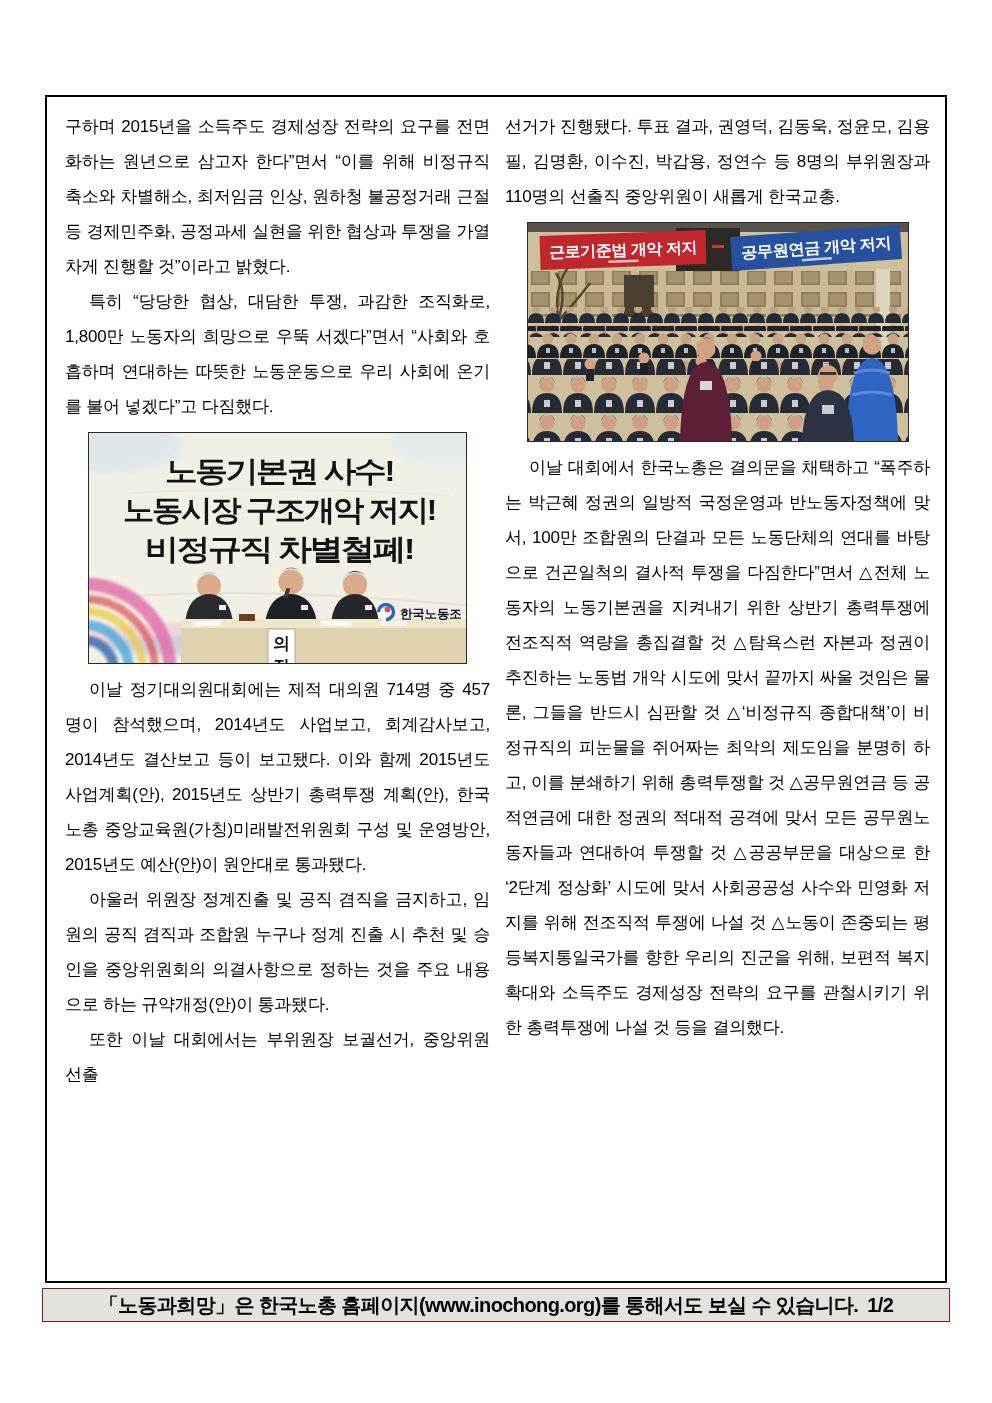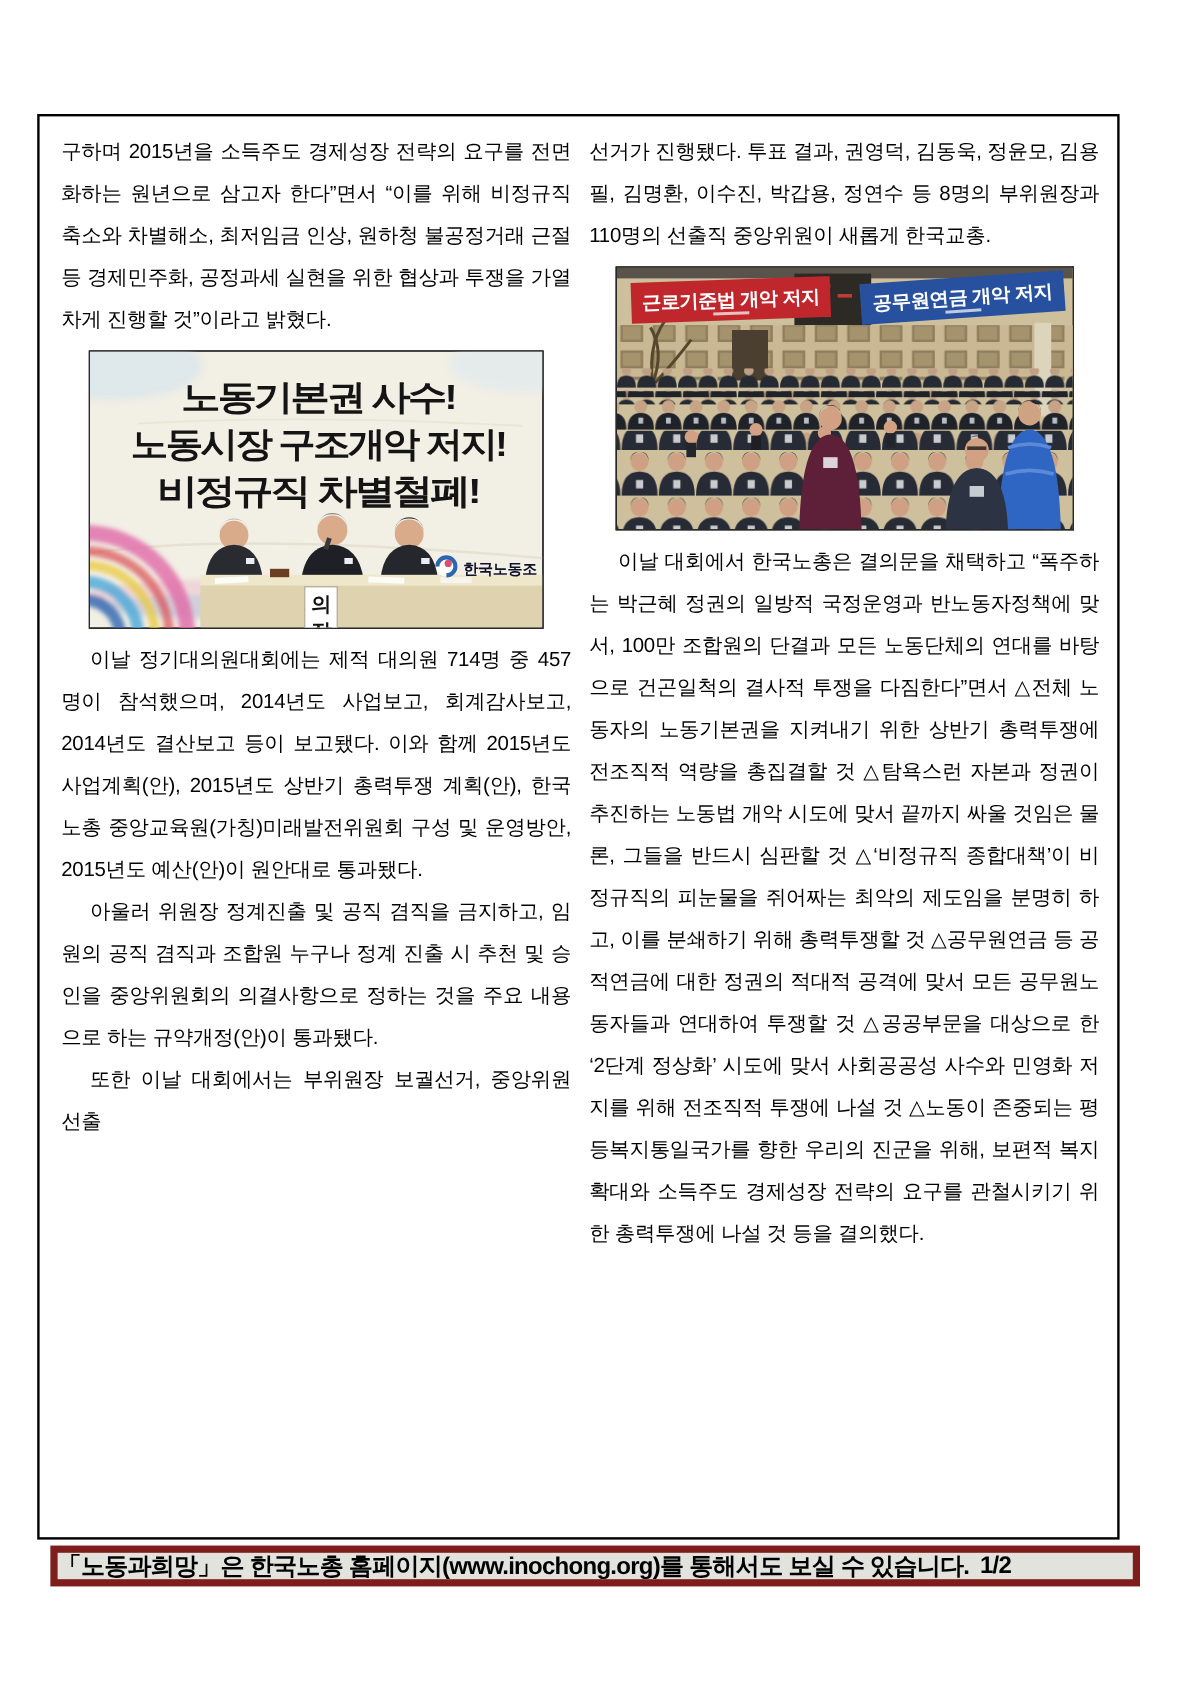--- a/index.html
+++ b/index.html
@@ -2,47 +2,48 @@
 <html lang="ko"><head>
 <meta charset="utf-8">
 <title>Document</title>
 <style>
   html,body{margin:0;padding:0;background:#ffffff;}
   .page{
     position:relative;width:992px;height:1403px;background:#ffffff;
     font-family:"Liberation Sans","DejaVu Sans",sans-serif;color:#000;overflow:hidden;
   }
   .main-box{
-    position:absolute;left:31px;top:95px;width:902px;height:1188px;
+    position:absolute;left:45px;top:95px;width:902px;height:1188px;
     border:2px solid #000;box-sizing:border-box;
     display:flex;gap:15px;padding:12px 15px 8px 18px;
   }
   .col{width:425px;font-size:17px;line-height:35px;text-align:justify;letter-spacing:-0.2px;}
   .para{margin:0;}
   .para.indent{text-indent:24px;}
   figure.photo{margin:8px auto;border:1px solid #2a2a2a;padding:0;background:#000;}
   .photo-podium{width:377px;height:230px;}
   .photo-crowd{width:380px;height:218px;}
   figure.photo svg{display:block;width:100%;height:100%;}
   .footer-box{
     position:absolute;left:42px;top:1288px;width:908px;height:34px;
-    border:6px solid #7f1d1d;background:#e3e3de;box-sizing:border-box;
-    display:flex;align-items:center;justify-content:flex-start;gap:9px;
+    border:1px solid #7f1d1d;background:#e3e3de;box-sizing:border-box;
+    display:flex;align-items:center;justify-content:center;gap:9px;
     font-weight:bold;font-size:20px;letter-spacing:-0.6px;white-space:nowrap;
   }
 </style>
 </head>
 <body>
 
 <div class="page">
 
   <div class="main-box">
 
     <div class="col">
       <p class="para">구하며 2015년을 소득주도 경제성장 전략의 요구를 전면화하는 원년으로 삼고자 한다”면서 “이를 위해 비정규직 축소와 차별해소, 최저임금 인상, 원하청 불공정거래 근절 등 경제민주화, 공정과세 실현을 위한 협상과 투쟁을 가열차게 진행할 것”이라고 밝혔다.</p>
+      <p class="para indent">특히 “당당한 협상, 대담한 투쟁, 과감한 조직화로, 1,800만 노동자의 희망으로 우뚝 서겠다”면서 “사회와 호흡하며 연대하는 따뜻한 노동운동으로 우리 사회에 온기를 불어 넣겠다”고 다짐했다.</p>
 
       <figure class="photo photo-podium">
         <svg viewBox="0 0 377 230">
           <defs>
             <filter id="soft1" x="-30%" y="-30%" width="160%" height="160%">
                 <feGaussianBlur stdDeviation="1.6"></feGaussianBlur>
               </filter>
             <filter id="soft2" x="-40%" y="-40%" width="180%" height="180%">
                 <feGaussianBlur stdDeviation="3"></feGaussianBlur>
               </filter>

